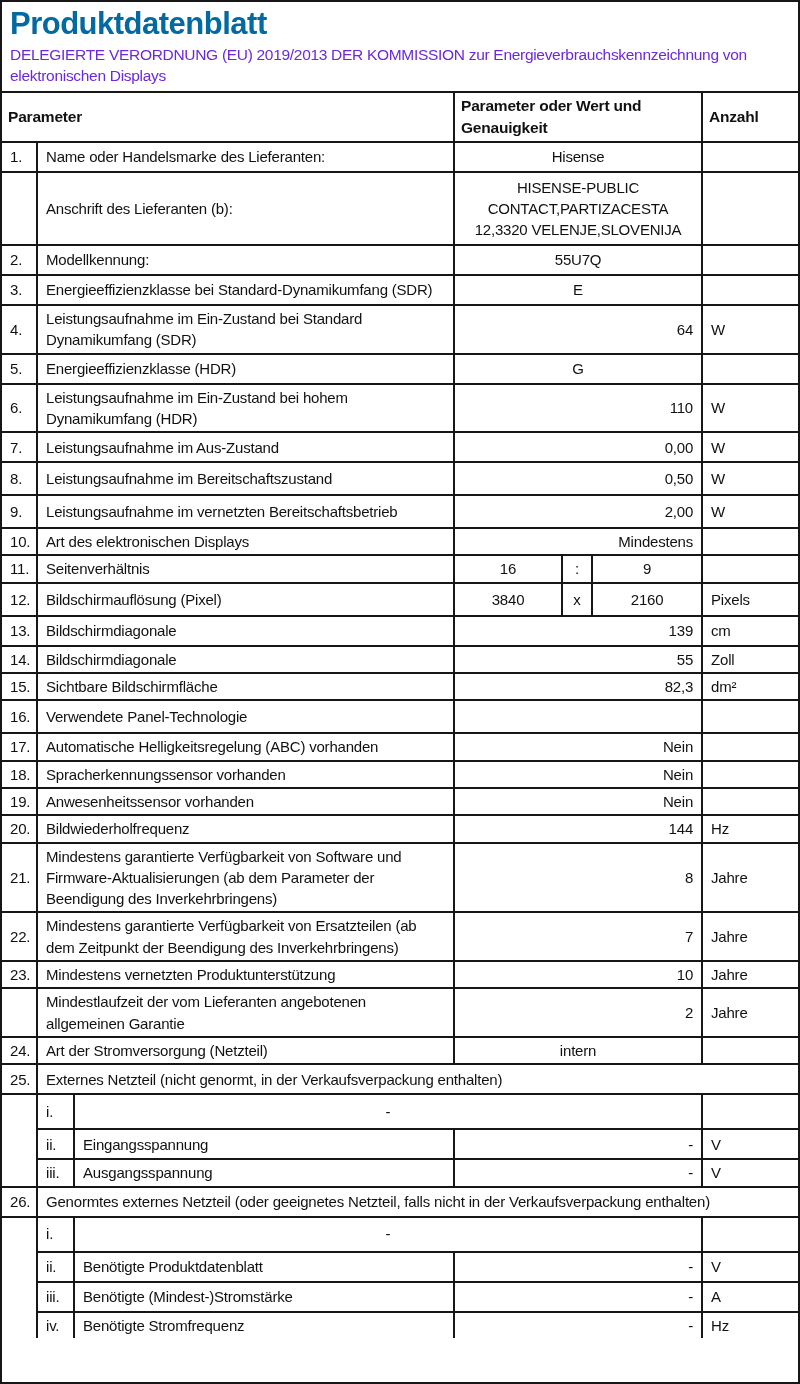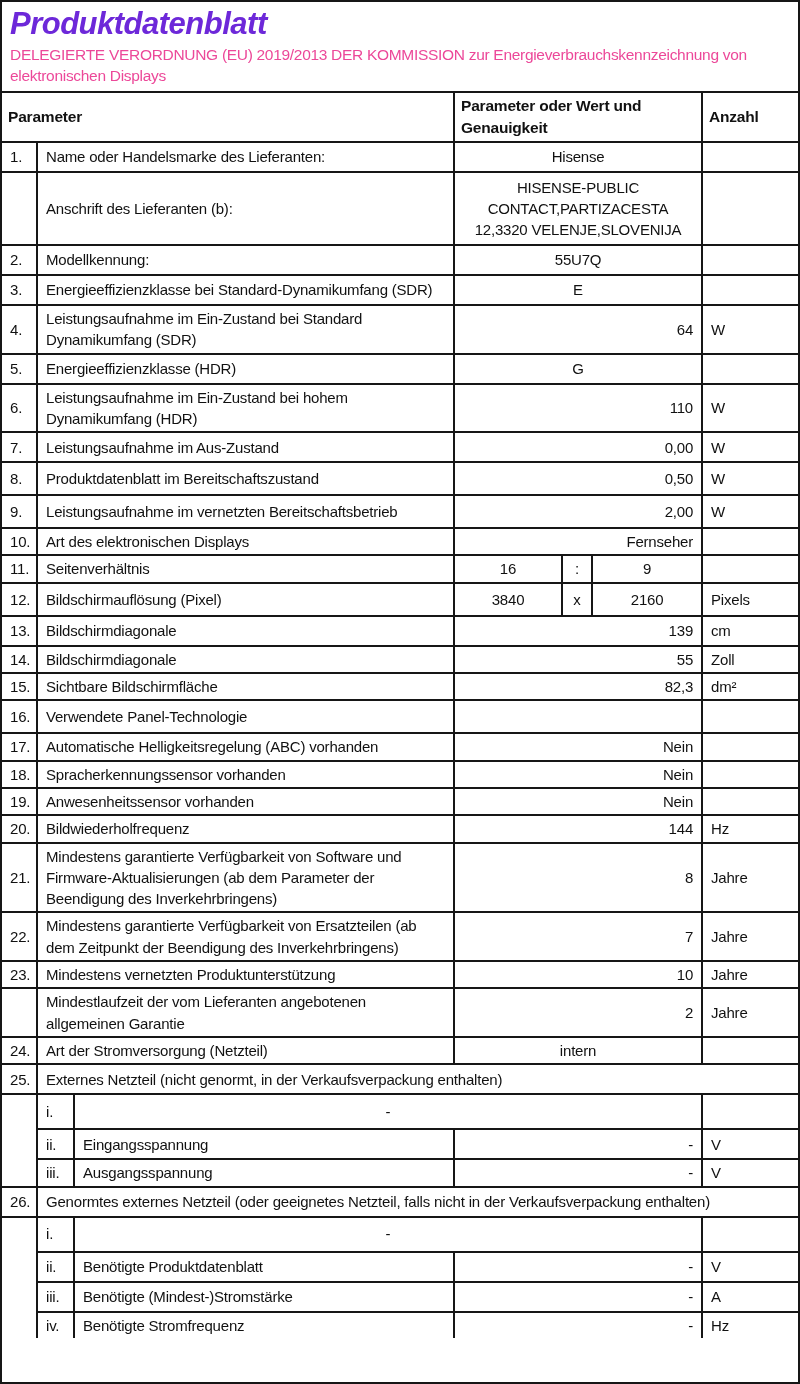--- a/index.html
+++ b/index.html
@@ -26,21 +26,21 @@
     letter-spacing: -0.5px;
     line-height: 1.15;
     color: #2e0e75;
   }
   .page-subtitle {
     margin-top: 3px;
     font-size: 15.5px;
     letter-spacing: -0.3px;
     line-height: 1.35;
     max-width: 745px;
-    color: #ec4899;
+    color: #6d28d9;
   }
   table.spec {
     width: 796px;
     border-collapse: collapse;
     border-style: hidden; 
     table-layout: fixed;
     font-size: 15px;
     letter-spacing: -0.2px;
   }
   .spec td, .spec th {
@@ -68,21 +68,21 @@
   .rh30{height:30px} .rh32{height:26px} .rh33{height:33px} .rh35{height:35px}
   .rh45{height:45px} .rh46{height:46px} .rh47{height:47px} .rh48{height:48px}
   .rh68{height:68px} .rh73{height:73px}
 </style>
 </head>
 <body>
 
 <div class="sheet">
 
   <div class="header-block">
-    <div class="page-title" style="color: #6d28d9; font-style: italic;">Produktdatenblatt</div>
+    <div class="page-title" style="color: #0369a1;">Produktdatenblatt</div>
     <div class="page-subtitle">DELEGIERTE VERORDNUNG (EU) 2019/2013 DER KOMMISSION zur Energieverbrauchskennzeichnung von elektronischen Displays</div>
   </div>
 
   <table class="spec">
     <colgroup>
       <col style="width:35px">
         <col style="width:37px">
         <col style="width:380px">
       <col style="width:108px">
         <col style="width:30px">
@@ -148,36 +148,36 @@
 
     <tr class="rh30">
       <td class="num">7.</td>
       <td class="label" colspan="2">Leistungsaufnahme im Aus-Zustand</td>
       <td class="v-r" colspan="3">0,00</td>
       <td class="unit">W</td>
     </tr>
 
     <tr class="rh33">
       <td class="num">8.</td>
-      <td class="label" colspan="2">Produktdatenblatt im Bereitschaftszustand</td>
+      <td class="label" colspan="2">Leistungsaufnahme im Bereitschaftszustand</td>
       <td class="v-r" colspan="3">0,50</td>
       <td class="unit">W</td>
     </tr>
 
     <tr class="rh33">
       <td class="num">9.</td>
       <td class="label" colspan="2">Leistungsaufnahme im vernetzten Bereitschaftsbetrieb</td>
       <td class="v-r" colspan="3">2,00</td>
       <td class="unit">W</td>
     </tr>
 
     <tr class="rh32">
       <td class="num">10.</td>
       <td class="label" colspan="2">Art des elektronischen Displays</td>
-      <td class="v-r" colspan="3">Fernseher</td>
+      <td class="v-r" colspan="3">Mindestens</td>
       <td class="unit"></td>
     </tr>
 
     <tr class="rh32">
       <td class="num">11.</td>
       <td class="label" colspan="2">Seitenverhältnis</td>
       <td class="v-c">16</td>
       <td class="v-c">:</td>
       <td class="v-c">9</td>
       <td class="unit"></td>

